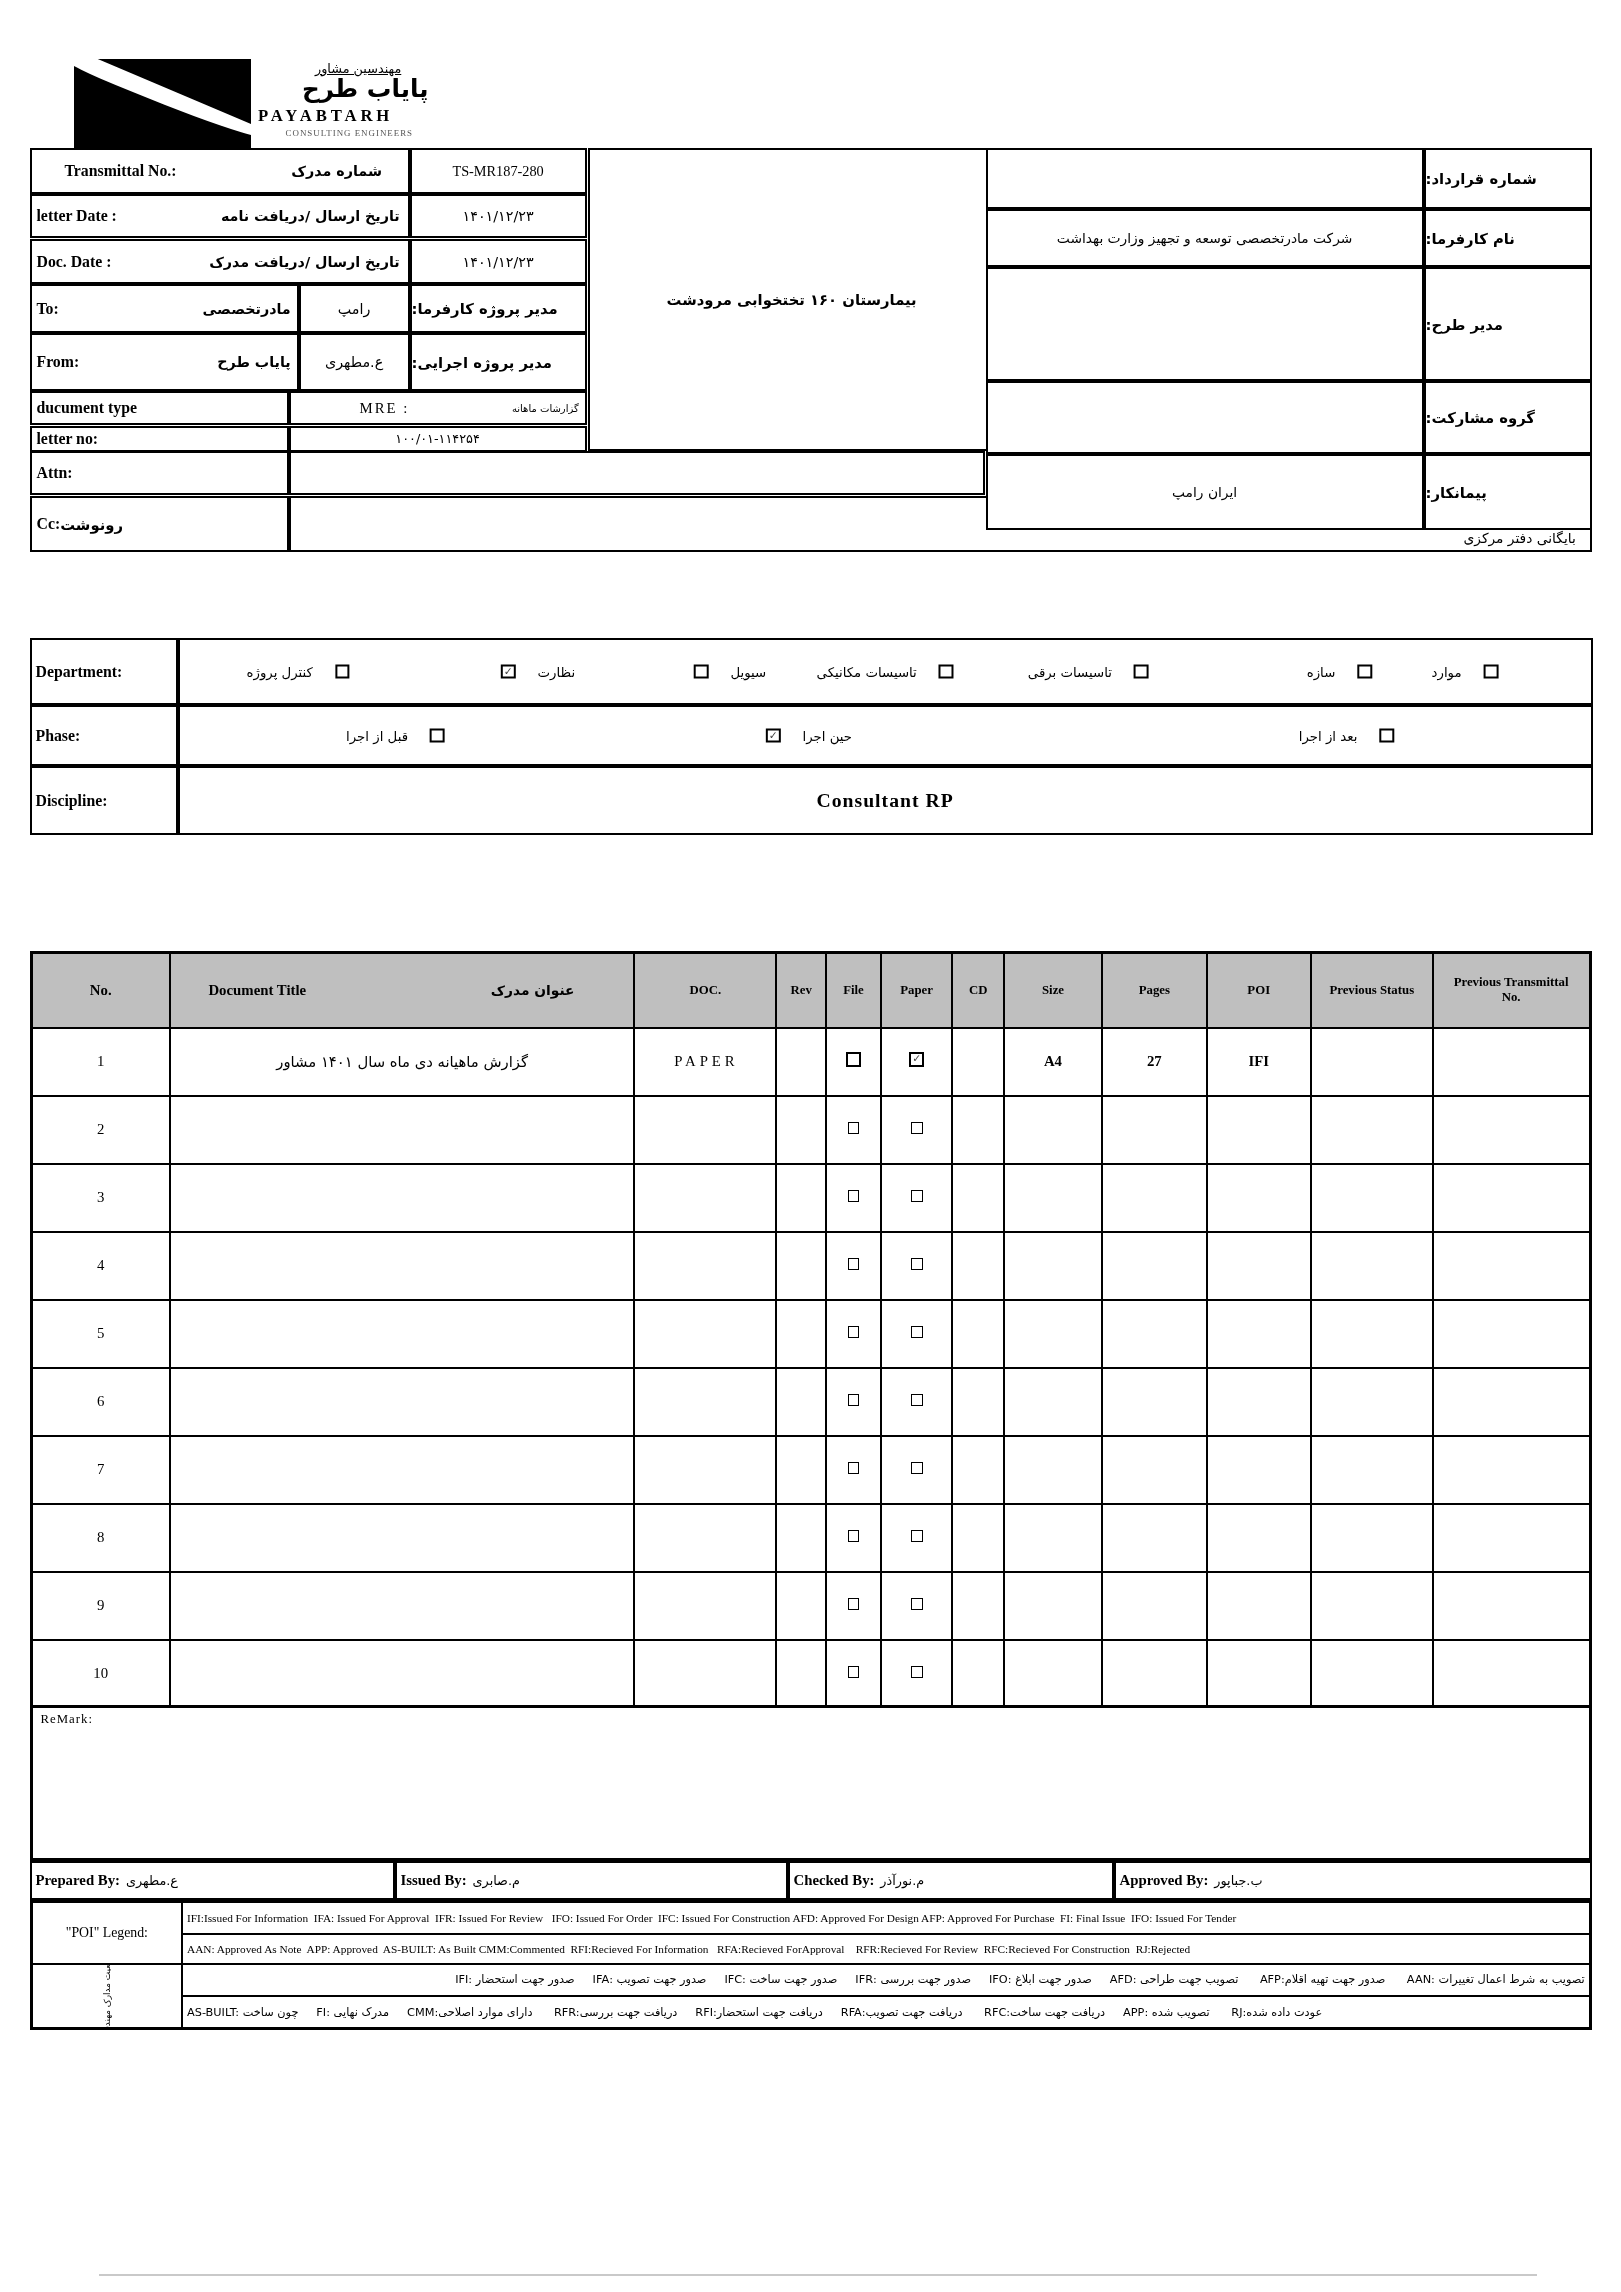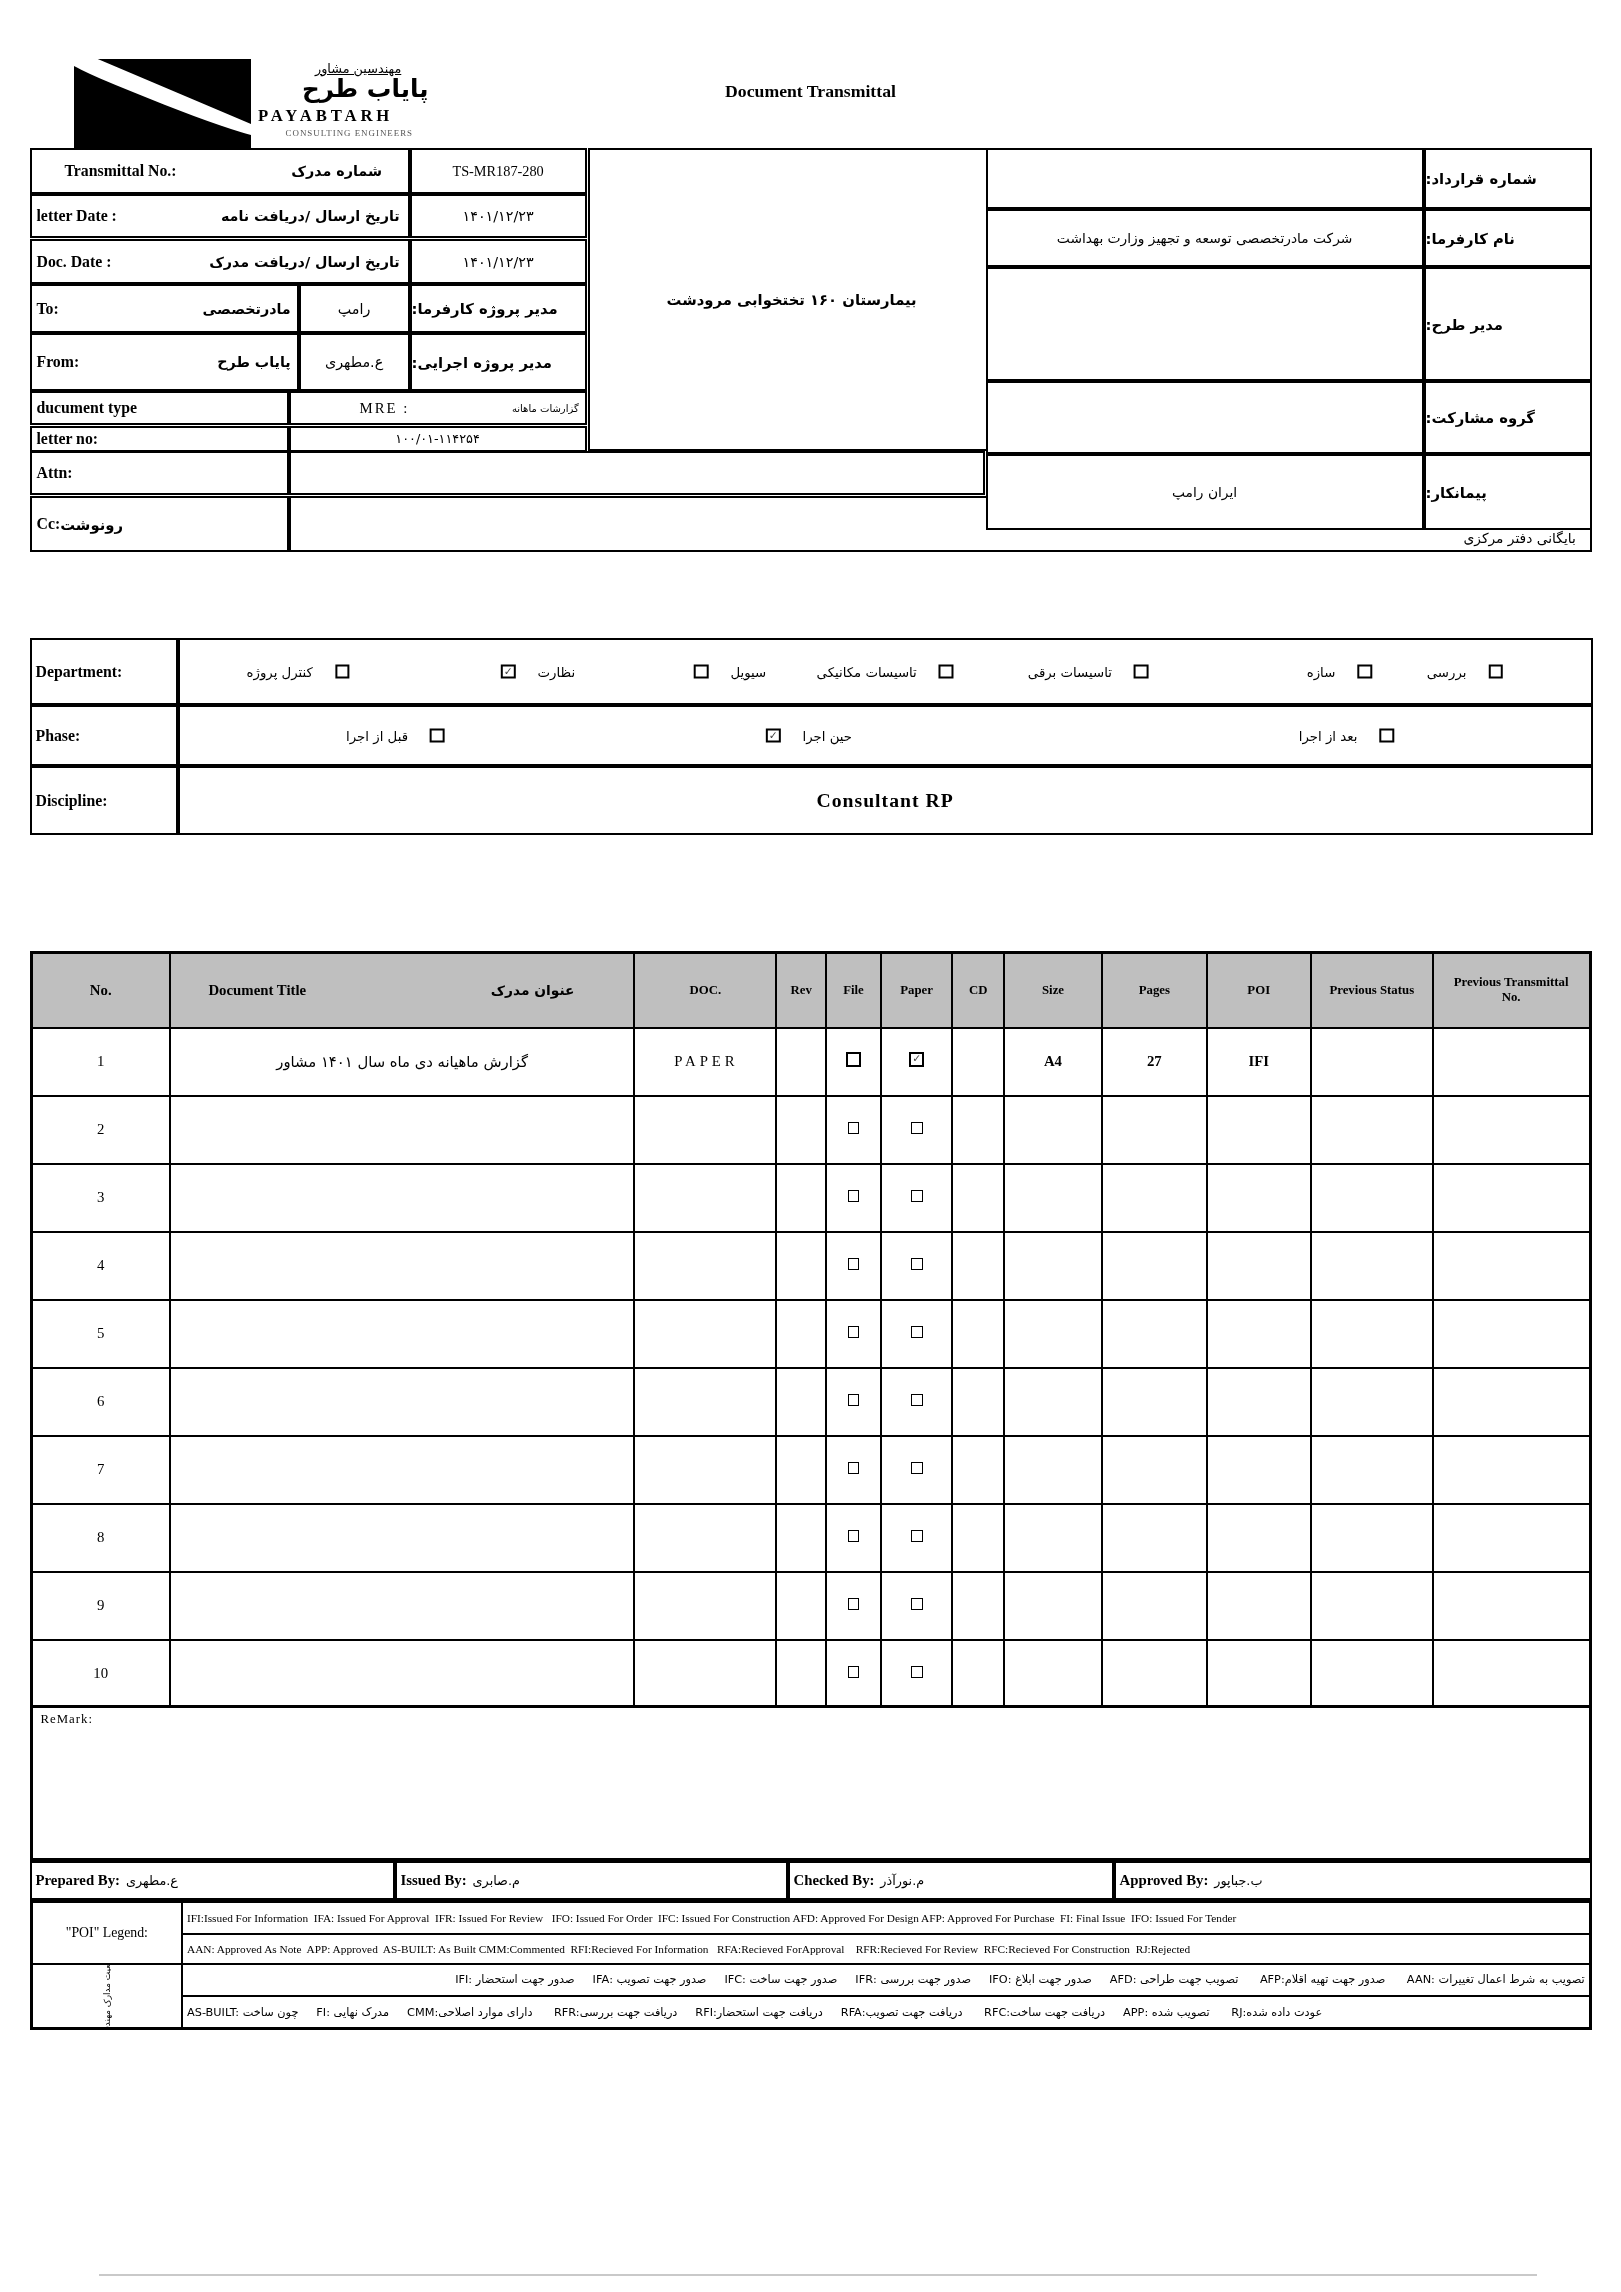--- a/index.html
+++ b/index.html
@@ -85,21 +85,20 @@
 
   <div class="logo">
     <div class="swoosh"></div>
   </div>
   <div class="brand">
     <div class="brand-fa1 fa">مهندسین مشاور</div>
     <div class="brand-fa2 fa">پایاب طرح</div>
     <div class="brand-en">PAYABTARH</div>
     <div class="brand-tag">CONSULTING ENGINEERS</div>
   </div>
-  <div class="doc-title">Document Transmittal</div>
 
   <div class="topblock">
 
     <div class="cell flexc spread" style="left:0;top:0;width:380px;height:46px;padding-left:28px;">
       <span class="lbl-en">Transmittal No.:</span>
       <span class="lbl-fa fa">شماره مدرک</span>
     </div>
     <div class="cell flexc val" style="left:380px;top:0;width:177px;height:46px;">TS-MR187-280</div>
 
     <div class="cell flexc spread" style="left:0;top:46px;width:380px;height:44px;">
@@ -191,21 +190,21 @@
       </div>
       <div class="opt" style="left:64.4%;">
         <span class="olabel">تاسیسات برقی</span>
         <span class="cb" data-checked="false"></span>
       </div>
       <div class="opt" style="left:82.2%;">
         <span class="olabel">سازه</span>
         <span class="cb" data-checked="false"></span>
       </div>
       <div class="opt" style="left:91.1%;">
-        <span class="olabel">بررسی</span>
+        <span class="olabel">موارد</span>
         <span class="cb" data-checked="false"></span>
       </div>
     </div>
 
     <div class="cell flexc" style="left:0;top:67px;width:148px;height:61px;">
       <span class="rowlabel">Phase:</span>
     </div>
     <div class="cell" style="left:148px;top:67px;width:1415px;height:61px;">
       <div class="opt" style="left:15.3%;">
         <span class="olabel">قبل از اجرا</span>

